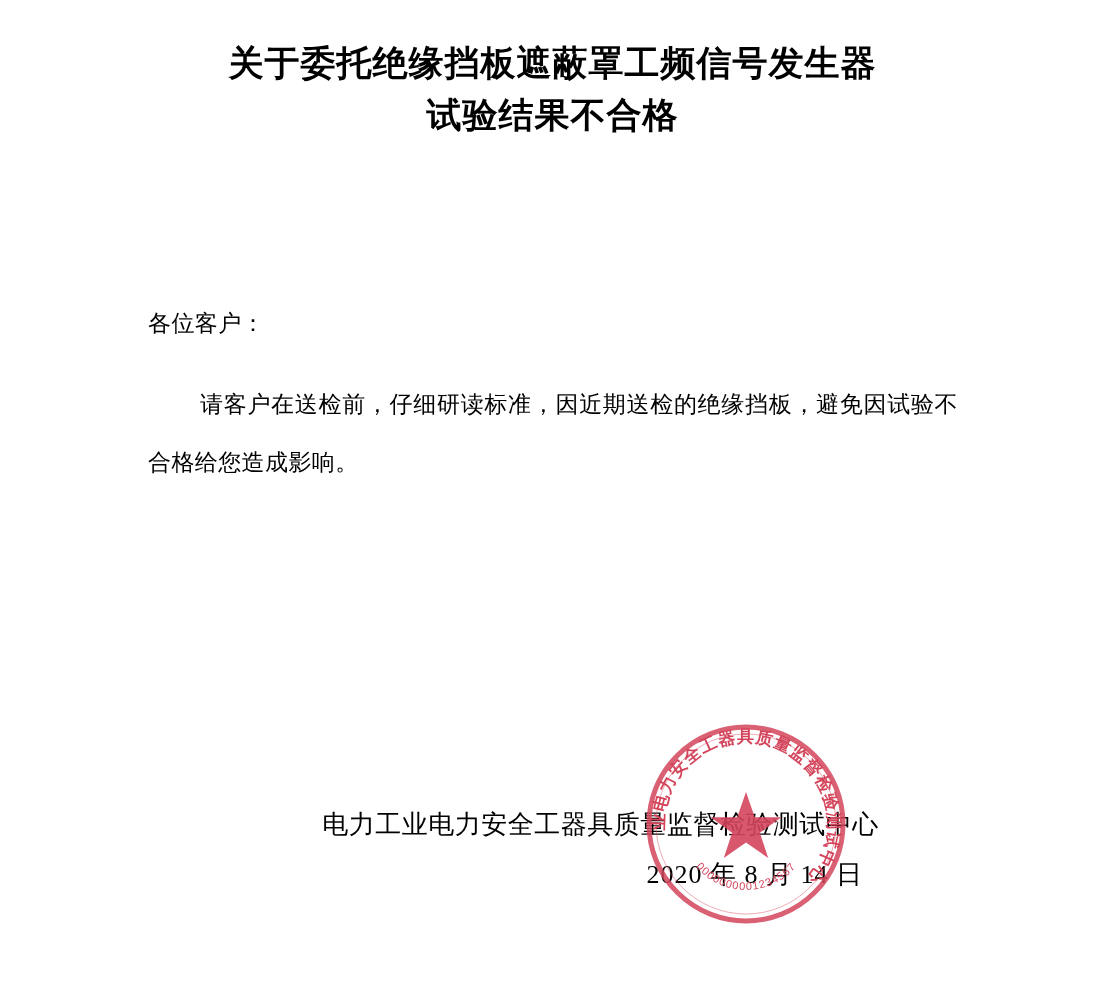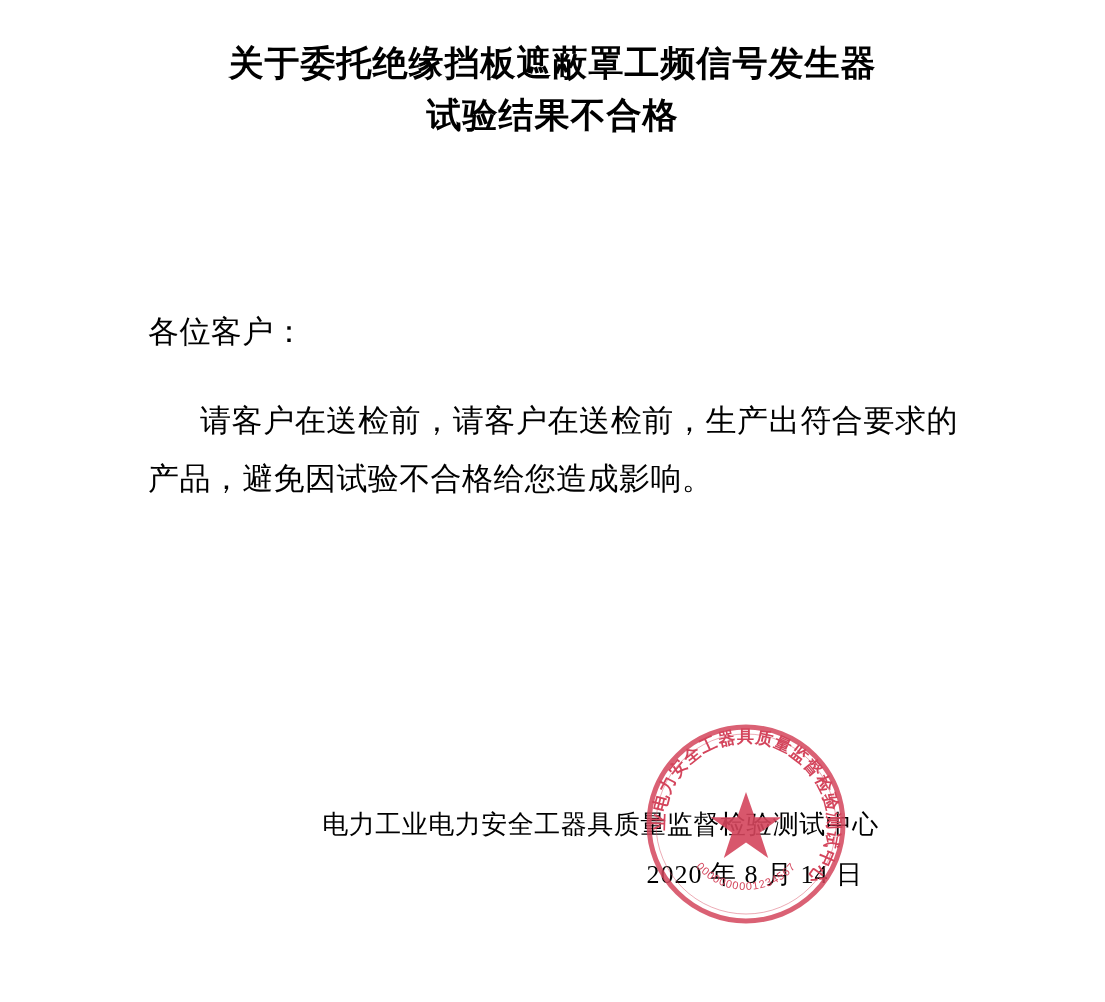--- a/index.html
+++ b/index.html
@@ -41,21 +41,21 @@
   }
 
   .body-block {
     position: absolute;
     left: 148px;
     top: 272px;
     width: 810px;
   }
 
   .para {
-    font-size: 31px;
+    font-size: 23px;
     line-height: 58px;
     text-align: justify;
     text-justify: inter-ideograph;
     letter-spacing: 0.4px;
   }
   .para.salutation {
     text-indent: 0;
     margin-bottom: 4px;
   }
   .para.indent {
@@ -116,21 +116,21 @@
 
 <div class="page">
 
   <div class="doc-title">
     <span class="t-line">关于委托绝缘挡板遮蔽罩工频信号发生器</span>
     <span class="t-line">试验结果不合格</span>
   </div>
 
   <div class="body-block">
     <p class="para salutation">各位客户：</p>
-    <p class="para indent">请客户在送检前，请客户在送检前，生产出符合要求的产品，避免因试验不合格给您造成影响。</p>
+    <p class="para indent">请客户在送检前，仔细研读标准，因近期送检的绝缘挡板，避免因试验不合格给您造成影响。</p>
   </div>
 
   <div class="signature-block">
     <div class="sig-org">电力工业电力安全工器具质量监督检验测试中心</div>
     <div class="sig-date">2020 年 8 月 14 日</div>
   </div>
 
   <div class="seal">
     <svg width="212" height="212" viewBox="0 0 212 212" xmlns="http://www.w3.org/2000/svg">
       <defs>

